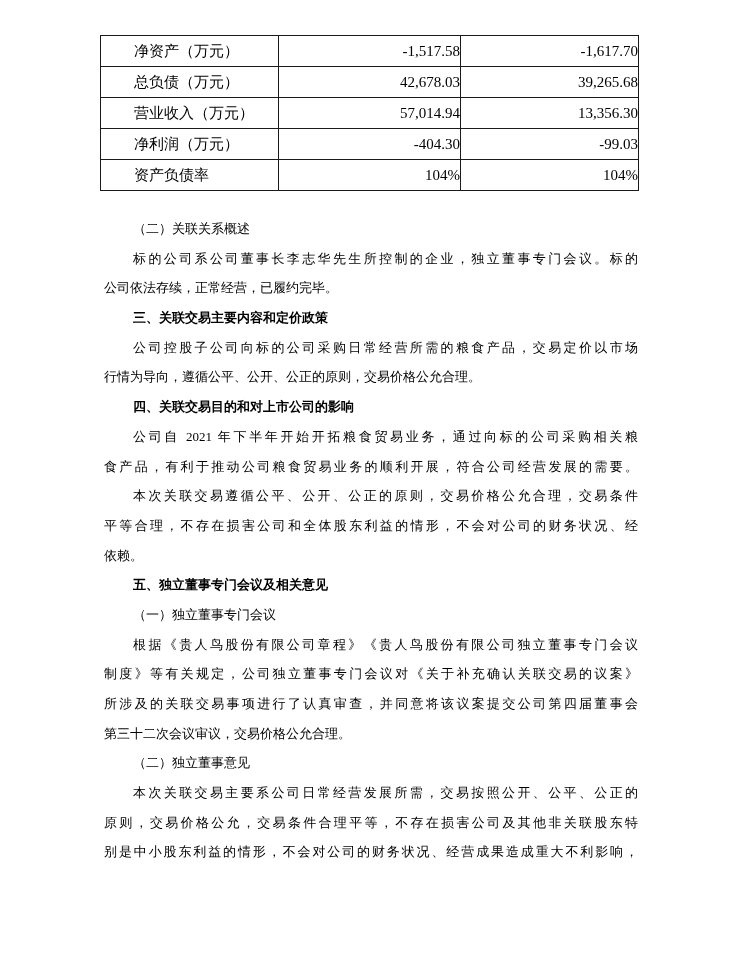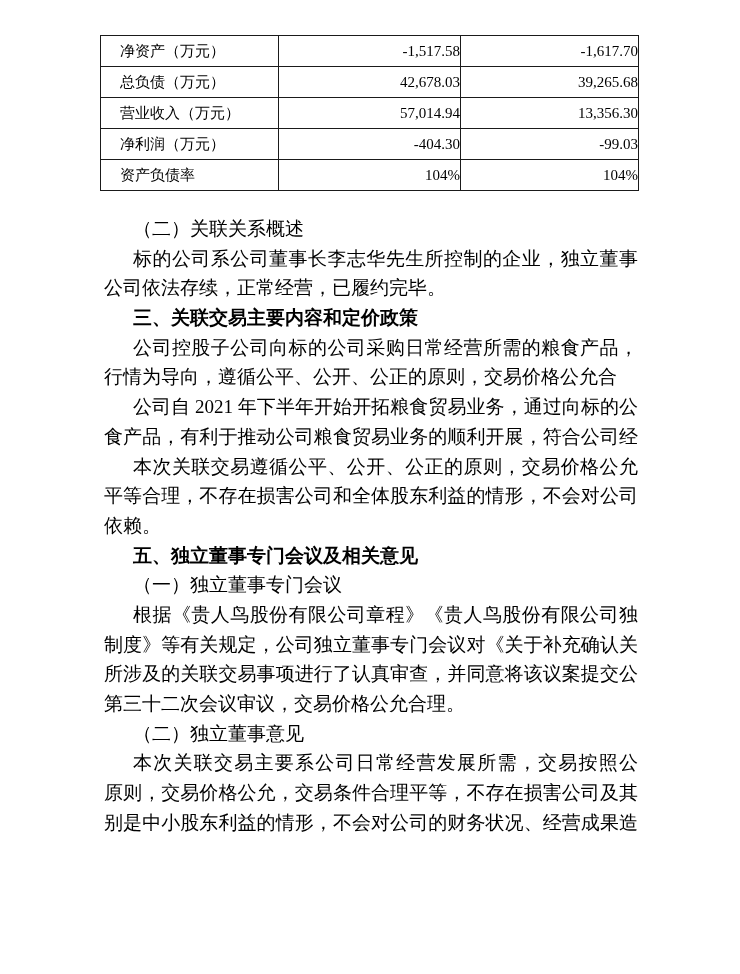--- a/index.html
+++ b/index.html
@@ -28,34 +28,34 @@
     font-size: 15px;
   }
   .fin-table td {
     border: 1px solid #1a1a1a;
     height: 30px;
     padding: 0;
     overflow: hidden;
     white-space: nowrap;
   }
   .fin-table td.label {
-    padding-left: 19px;
+    padding-left: 33px;
     text-align: left;
   }
   .fin-table td.val {
     text-align: right;
   }
 
   
   .body-text {
     position: absolute;
     left: 104px;
     top: 214px;
     width: 534px;
-    font-size: 19px;
+    font-size: 13px;
   }
   .line {
     height: 29.7px;
     line-height: 29.7px;
     overflow: hidden;
     text-align: left;
     word-break: break-all;
   }
   .line.j {
     text-align: justify;
@@ -109,20 +109,21 @@
       </tbody>
   </table>
 
   <div class="body-text">
       <div class="line ind">（二）关联关系概述</div>
       <div class="line ind j">标的公司系公司董事长李志华先生所控制的企业，独立董事专门会议。标的</div>
       <div class="line">公司依法存续，正常经营，已履约完毕。</div>
       <div class="line ind h">三、关联交易主要内容和定价政策</div>
       <div class="line ind j">公司控股子公司向标的公司采购日常经营所需的粮食产品，交易定价以市场</div>
       <div class="line">行情为导向，遵循公平、公开、公正的原则，交易价格公允合理。</div>
+      <div class="line ind h">四、关联交易目的和对上市公司的影响</div>
       <div class="line ind j">公司自 2021 年下半年开始开拓粮食贸易业务，通过向标的公司采购相关粮</div>
       <div class="line j">食产品，有利于推动公司粮食贸易业务的顺利开展，符合公司经营发展的需要。</div>
       <div class="line ind j">本次关联交易遵循公平、公开、公正的原则，交易价格公允合理，交易条件</div>
       <div class="line j">平等合理，不存在损害公司和全体股东利益的情形，不会对公司的财务状况、经</div>
       <div class="line">依赖。</div>
       <div class="line ind h">五、独立董事专门会议及相关意见</div>
       <div class="line ind">（一）独立董事专门会议</div>
       <div class="line ind j">根据《贵人鸟股份有限公司章程》《贵人鸟股份有限公司独立董事专门会议</div>
       <div class="line j">制度》等有关规定，公司独立董事专门会议对《关于补充确认关联交易的议案》</div>
       <div class="line j">所涉及的关联交易事项进行了认真审查，并同意将该议案提交公司第四届董事会</div>

